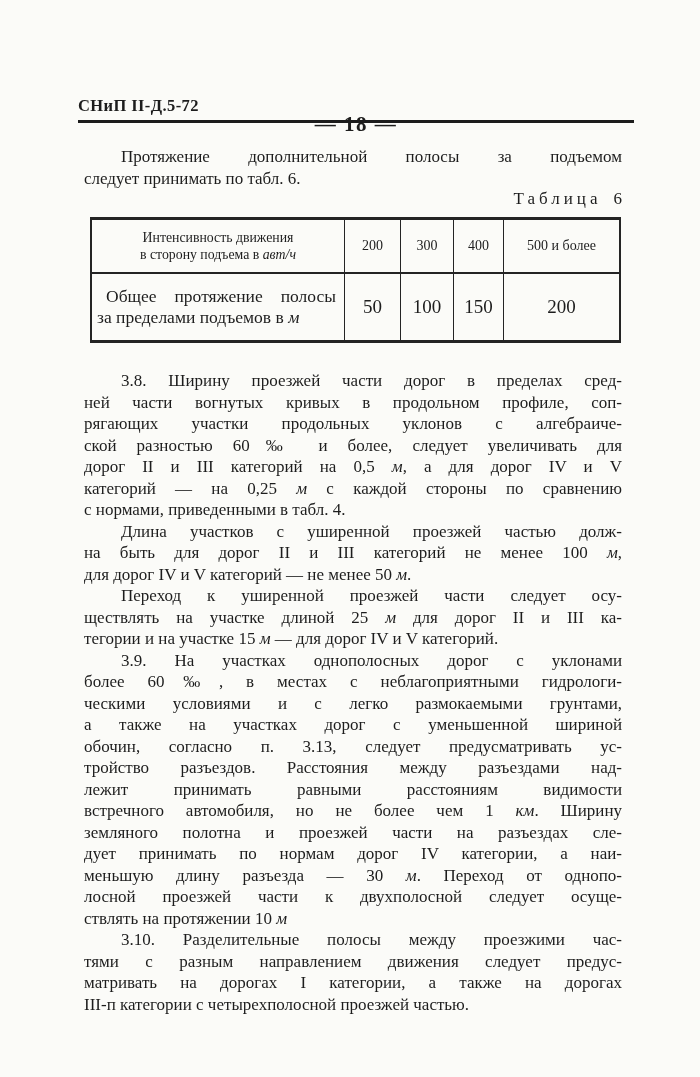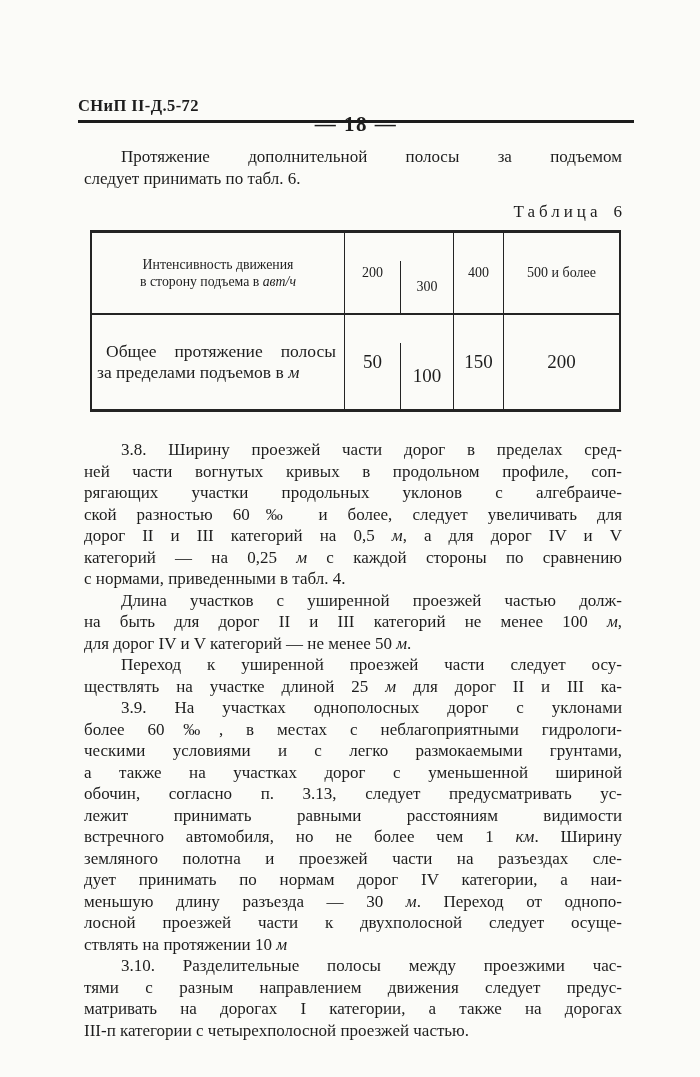--- a/index.html
+++ b/index.html
@@ -16,33 +16,33 @@
   .rule{height:3px;background:#1c1c1c;margin:2px -12px 0 -6px;}
   
   .intro{margin-top:23px;}
   .bodytext{margin-top:27px;}
   .para{margin:0;}
   .line{font-size:17px;line-height:21.5px;text-align:justify;text-align-last:justify;white-space:normal;}
   .line.first{text-indent:37px;}
   .line.last{text-align-last:left;}
   .it{font-style:italic;}
   
-  .caption{margin-top:13px;text-align:right;font-size:17px;}
+  .caption{text-align:right;font-size:17px;}
   .caplabel{letter-spacing:4px;}
   .capnum{margin-left:12px;}
   
   .tbl{margin:8px 0 0 6px;width:531px;box-sizing:border-box;
        border:2px solid #242424;border-top-width:3px;border-bottom-width:3px;}
   .trow{display:flex;}
   .thead{border-bottom:2px solid #242424;}
   .tc{box-sizing:border-box;border-left:1.5px solid #242424;display:flex;flex-direction:column;justify-content:center;}
   .tc:first-child{border-left:none;}
   .c0{width:252px;}
   .c1{width:56px;}
-  .c2{width:53px;margin-top:28px;}
+  .c2{width:53px;}
   .c3{width:50px;}
   .c4{flex:1;}
   .thead .tc{min-height:52px;}
   .thead .num{align-items:center;font-size:14px;}
   .t-headlabel{padding:7px 6px;}
   .t-headlabel .tline{font-size:13.8px;line-height:17.5px;text-align:center;}
   .tbody .tc{min-height:66px;}
   .tbody .num{align-items:center;font-size:19px;}
   .t-rowlabel{padding:6px 8px 6px 5px;}
   .t-rowlabel .tline{font-size:17.5px;line-height:21.5px;text-align:justify;text-align-last:justify;}
@@ -105,27 +105,29 @@
         <div class="line last"><span>с нормами, приведенными в табл. 4.</span></div>
       </div>
       <div class="para">
         <div class="line first"><span>Длина участков с уширенной проезжей частью долж-</span></div>
         <div class="line"><span>на быть для дорог II и III  категорий  не менее 100 </span><span class="it">м</span><span>,</span></div>
         <div class="line last"><span>для дорог IV и V категорий — не менее 50 </span><span class="it">м</span><span>.</span></div>
       </div>
       <div class="para">
         <div class="line first"><span>Переход к уширенной проезжей  части следует осу-</span></div>
         <div class="line"><span>ществлять на участке длиной 25 </span><span class="it">м</span><span> для дорог II и III ка-</span></div>
+        <div class="line last"><span>тегории и на участке 15 </span><span class="it">м</span><span> — для дорог IV и V категорий.</span></div>
       </div>
       <div class="para">
         <div class="line first"><span>3.9. На участках однополосных  дорог  с уклонами</span></div>
         <div class="line"><span>более 60‰, в местах с неблагоприятными гидрологи-</span></div>
         <div class="line"><span>ческими условиями и с легко размокаемыми грунтами,</span></div>
         <div class="line"><span>а также на участках дорог  с уменьшенной  шириной</span></div>
         <div class="line"><span>обочин, согласно п. 3.13, следует предусматривать ус-</span></div>
+        <div class="line"><span>тройство разъездов. Расстояния между разъездами над-</span></div>
         <div class="line"><span>лежит принимать  равными  расстояниям  видимости</span></div>
         <div class="line"><span>встречного автомобиля, но не более чем 1 </span><span class="it">км</span><span>. Ширину</span></div>
         <div class="line"><span>земляного полотна и проезжей части на разъездах сле-</span></div>
         <div class="line"><span>дует принимать по нормам дорог IV категории, а наи-</span></div>
         <div class="line"><span>меньшую длину  разъезда — 30 </span><span class="it">м</span><span>. Переход от однопо-</span></div>
         <div class="line"><span>лосной проезжей части к двухполосной следует осуще-</span></div>
         <div class="line last"><span>ствлять на протяжении 10 </span><span class="it">м</span></div>
       </div>
       <div class="para">
         <div class="line first"><span>3.10. Разделительные полосы между проезжими час-</span></div>

